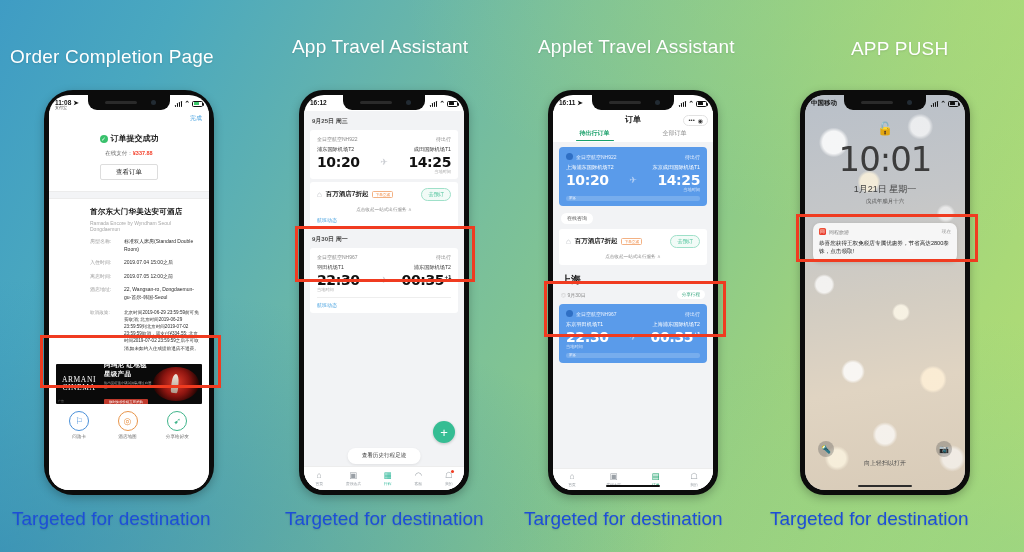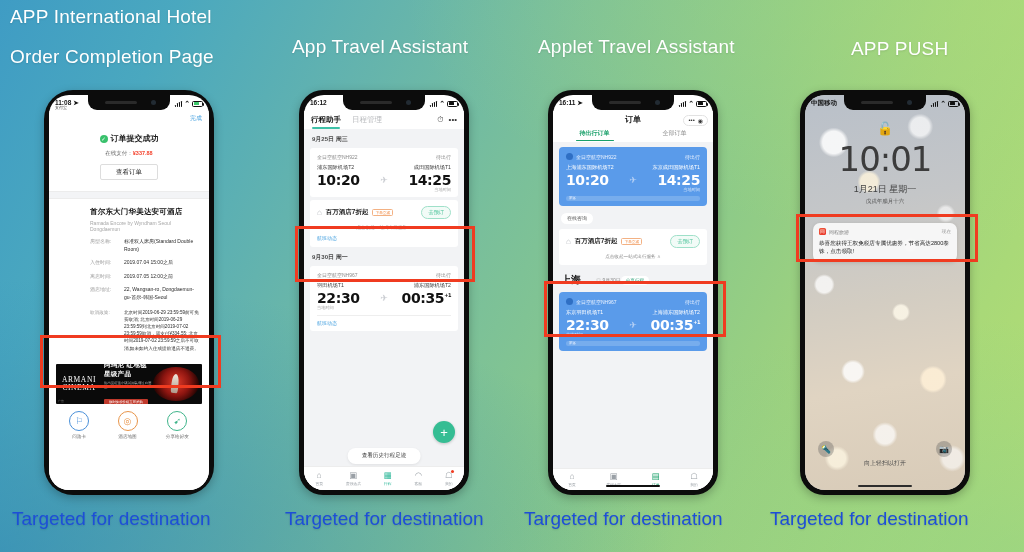--- a/index.html
+++ b/index.html
@@ -215,21 +215,21 @@
   .bluecard .flt-ports span{color:#fff;}
   .bluecard .flt-times .tm{color:#fff;}
   .bluecard .plane{color:#b6d0f5;}
   .bluecard .flt-local{color:#dce9fb;}
   .bluecard .bar{height:5px;background:rgba(255,255,255,.18);border-radius:2px;margin-top:4px;position:relative;}
   .bluecard .bar span{position:absolute;left:3px;top:.4px;font-size:3.6px;color:#e6efff;}
   .chip{
     display:inline-block;margin:5px 0 0 8px;background:#fff;border-radius:7px;
     font-size:5px;color:#555;padding:2.5px 6px;
   }
-  .cityhead{padding:8px 8px 0;display:flex;flex-direction:row;gap:15px;}
+  .cityhead{padding:8px 8px 0;display:flex;flex-direction:column;gap:3px;}
   .cityhead .cn{font-size:10px;font-weight:bold;color:#111;}
   .cityhead .sub{display:flex;align-items:center;}
   .cityhead .sub .dt{font-size:5px;color:#8a8a8a;}
   .cityhead .sub .dt::before{content:"◎ ";color:#bbb;}
   .cityhead .sub .share{
     margin-left:auto;font-size:4.6px;color:#2fa37a;background:#fff;border-radius:7px;padding:2px 5px;
   }
   .p3 .promo{margin:5px 6px 0;}
   .redbox3{position:absolute;left:544px;top:281px;width:182px;height:56px;border:3px solid #f03b20;z-index:40;}
   .p3 .tabbar{height:22px;}
@@ -273,21 +273,20 @@
   .p4 .bottomhint{position:absolute;left:0;right:0;bottom:22px;text-align:center;font-size:6px;color:#4a4a4a;}
   .p4 .qbtn{position:absolute;bottom:33px;width:16px;height:16px;border-radius:50%;background:rgba(90,90,90,.35);display:flex;align-items:center;justify-content:center;font-size:8px;color:#f2f2f2;}
   .p4 .qbtn.l{left:13px;} .p4 .qbtn.r{right:13px;}
   .p4 .homeind{background:#2c2c2c;}
 </style>
 </head>
 <body>
 
 <div class="stage">
 
-  <div class="heading h1a">APP International Hotel</div>
   <div class="heading h1b">Order Completion Page</div>
   <div class="heading h2">App Travel Assistant</div>
   <div class="heading h3">Applet Travel Assistant</div>
   <div class="heading h4">APP PUSH</div>
 
   <div class="phone p1">
     <div class="screen">
       <div class="notch">
           <span class="spk"></span>
           <span class="cam"></span>
@@ -408,30 +407,20 @@
               <i></i>
             </span>
           <span class="wifi">⌃</span>
           <span class="batt">
               <i></i>
             </span>
         </div>
       </div>
 
       <div class="body">
-        <div class="apphead">
-          <div class="tabs">
-            <span class="tab on">行程助手</span>
-            <span class="tab">日程管理</span>
-          </div>
-          <div class="headicons">
-            <span class="ic">⏱</span>
-            <span class="ic">•••</span>
-          </div>
-        </div>
 
         <div class="daylabel">9月25日 周三</div>
 
         <div class="card">
           <div class="flt-top">
             <span class="flt-no">全日空航空NH922</span>
             <span class="flt-st">待出行</span>
           </div>
           <div class="flt-ports">
             <span>浦东国际机场T2</span>

